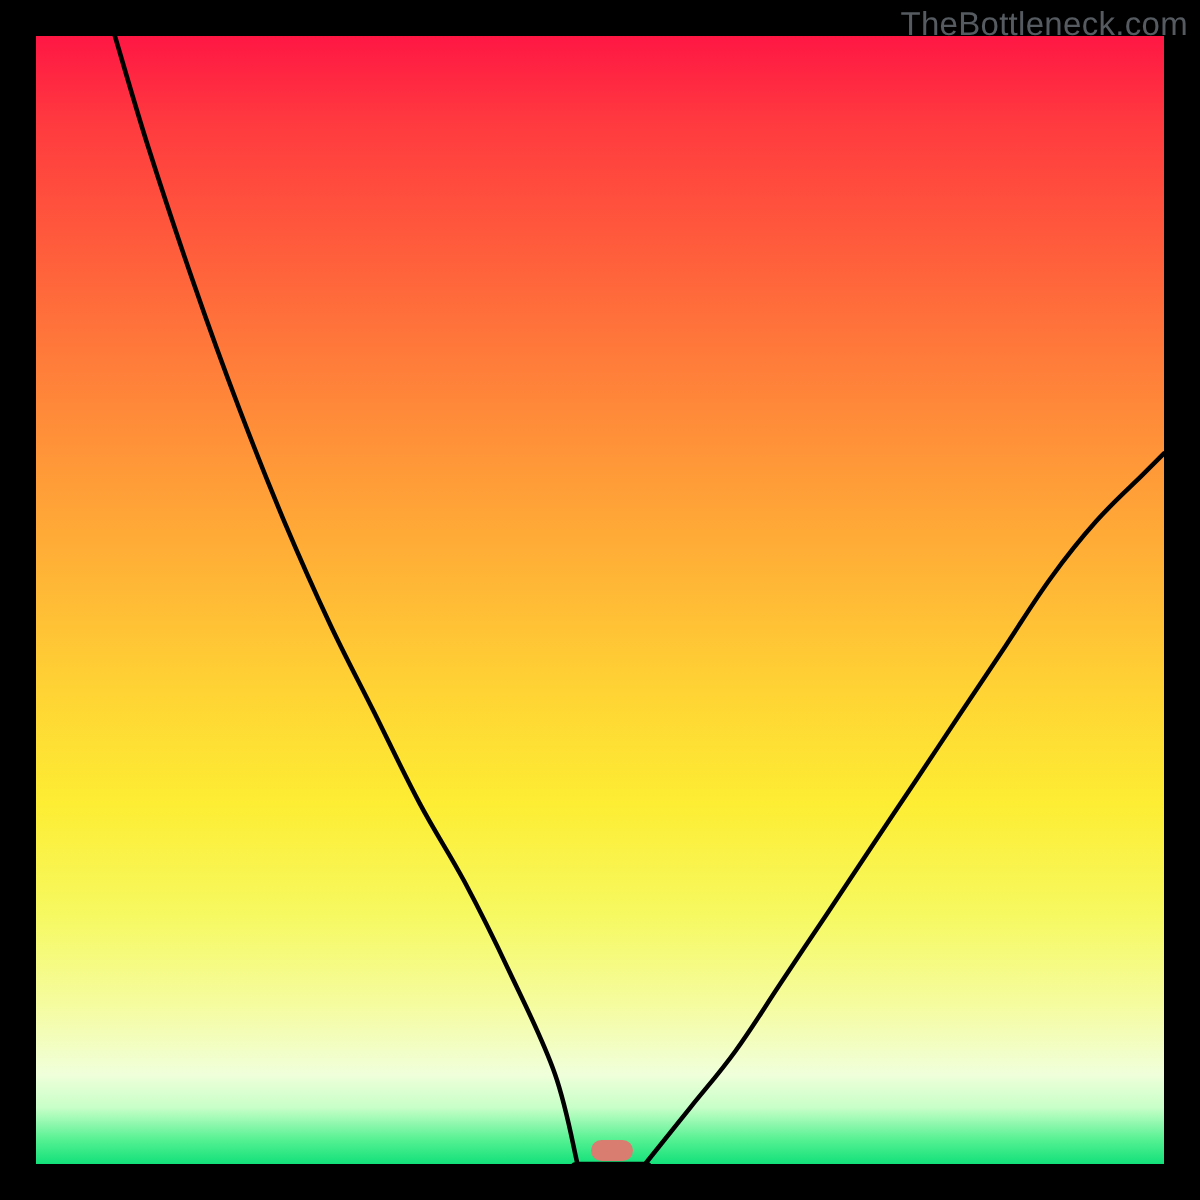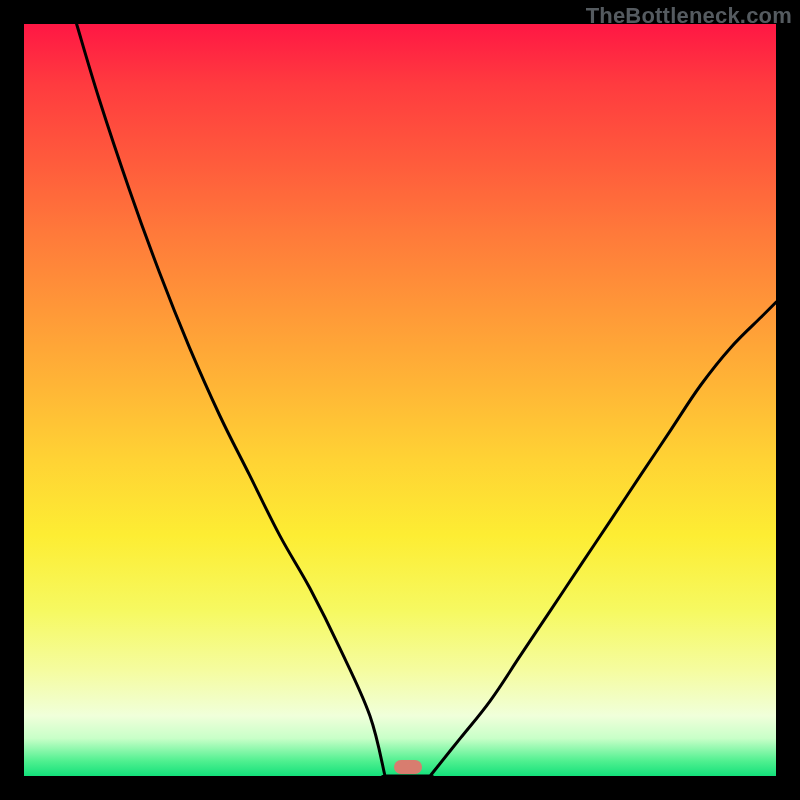--- a/index.html
+++ b/index.html
@@ -34,21 +34,21 @@
       #13e07a 100%
     );
   }
   .watermark {
     position: absolute;
     top: 3px;
     right: 8px;
     color: #555b60;
     font-size: 22px;
     letter-spacing: 0.2px;
-    font-weight: 700;
+    font-weight: 400;
     user-select: none;
   }
   svg.curve {
     position: absolute;
     left: 0;
     top: 0;
     width: 752px;
     height: 752px;
     overflow: visible;
   }

